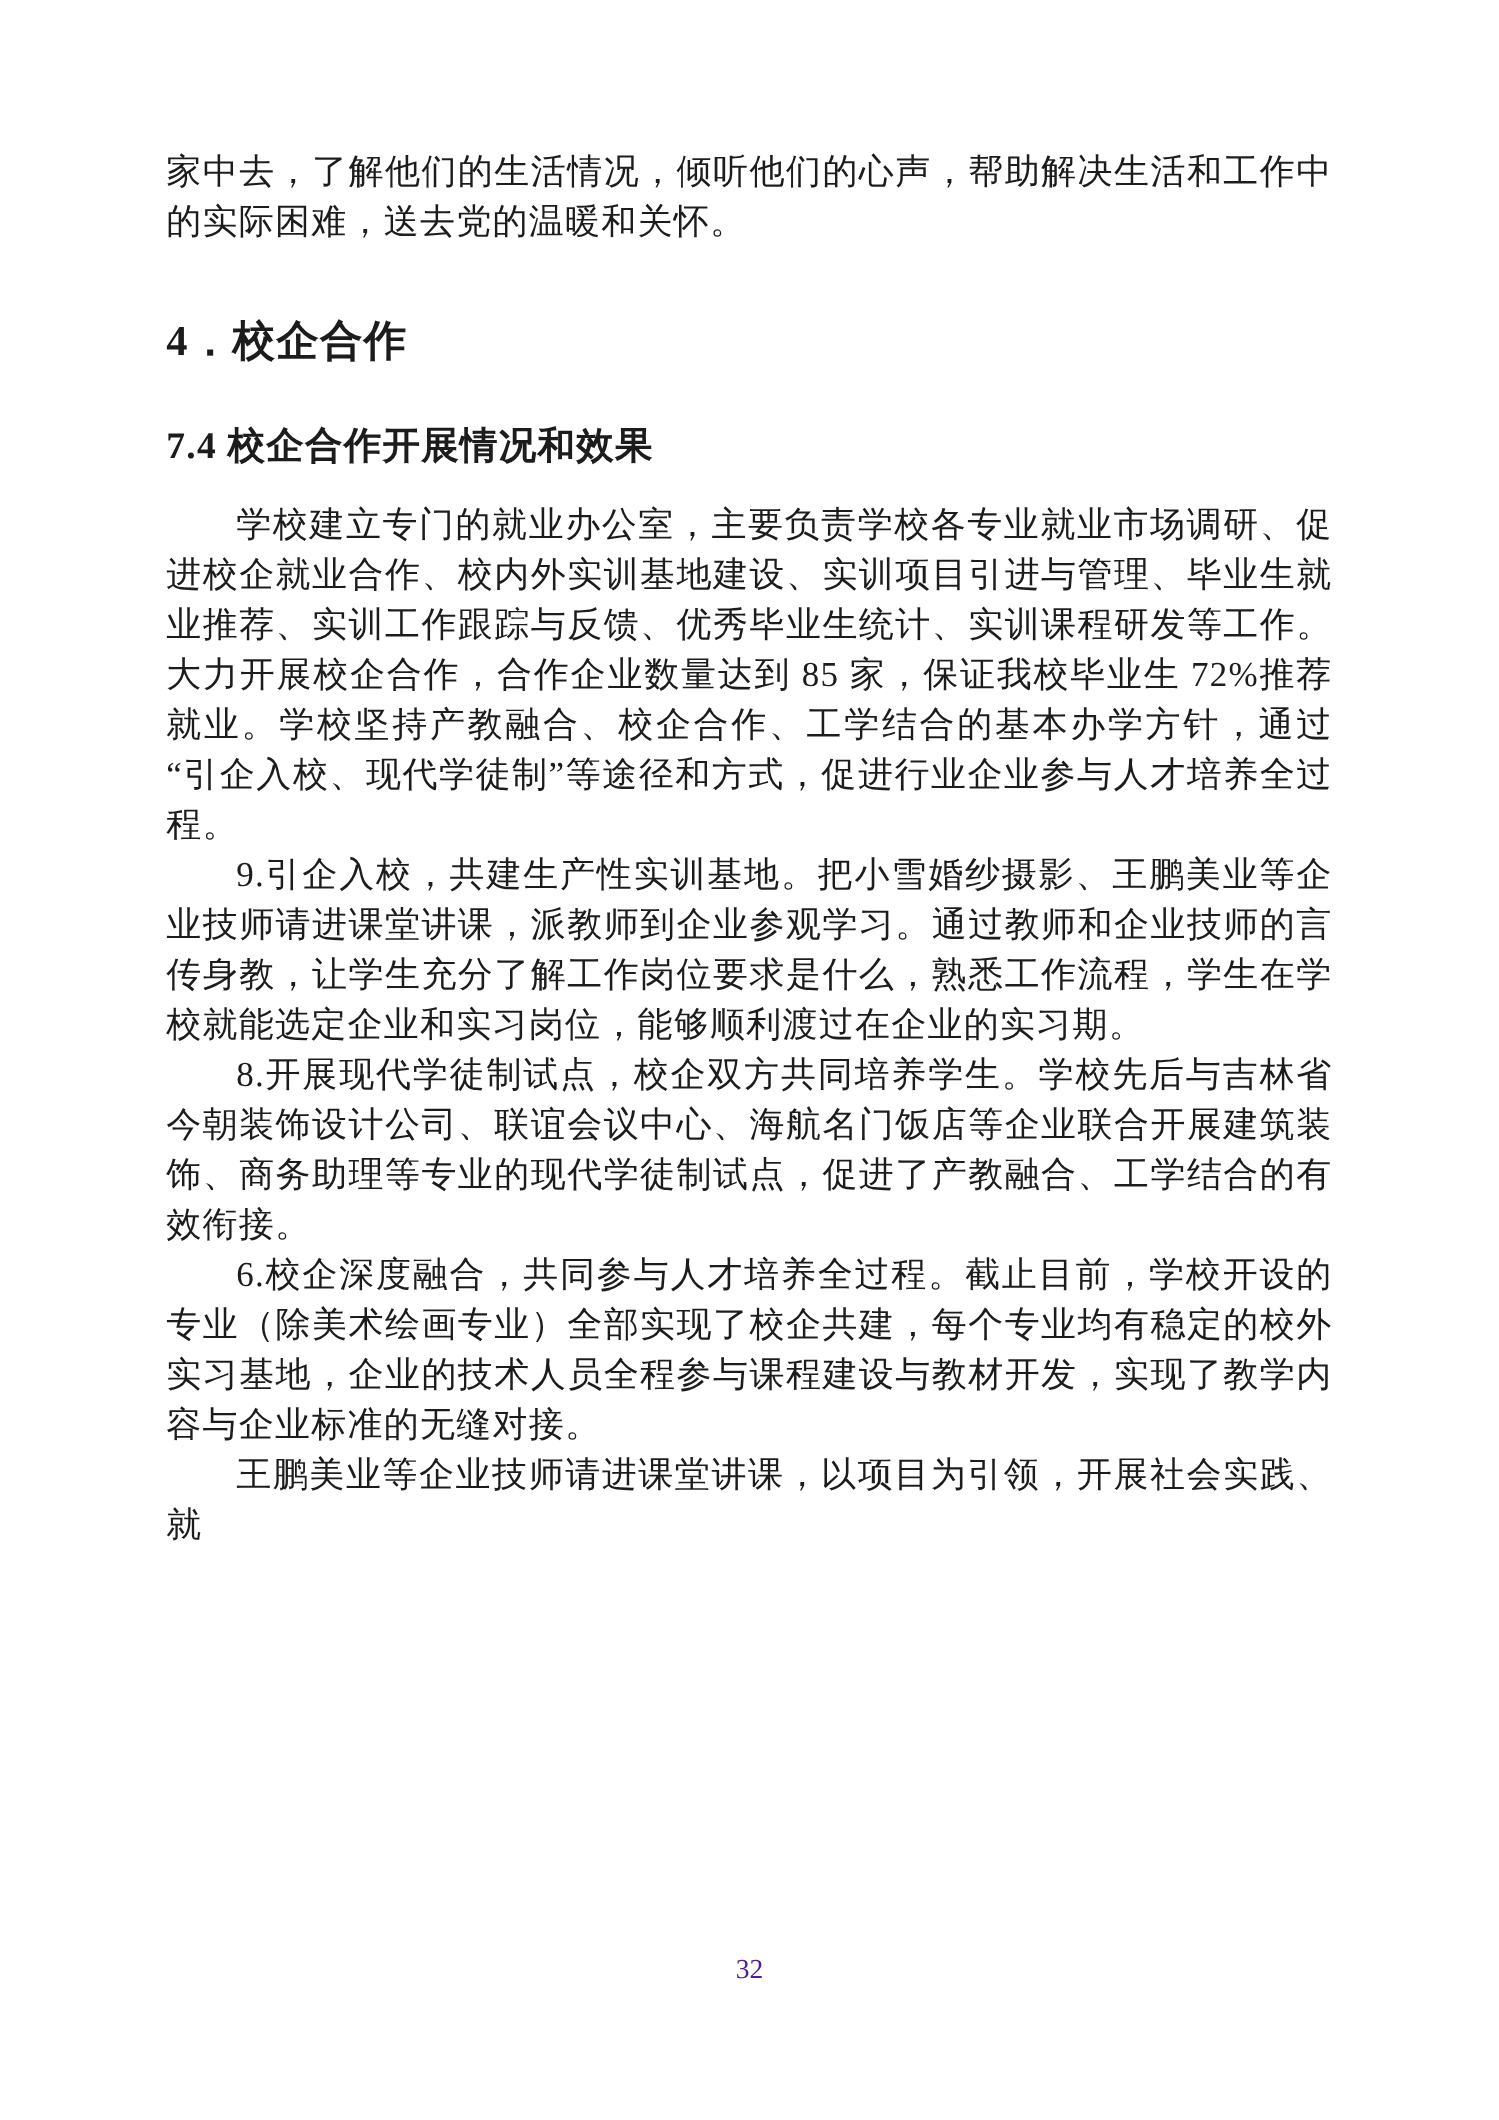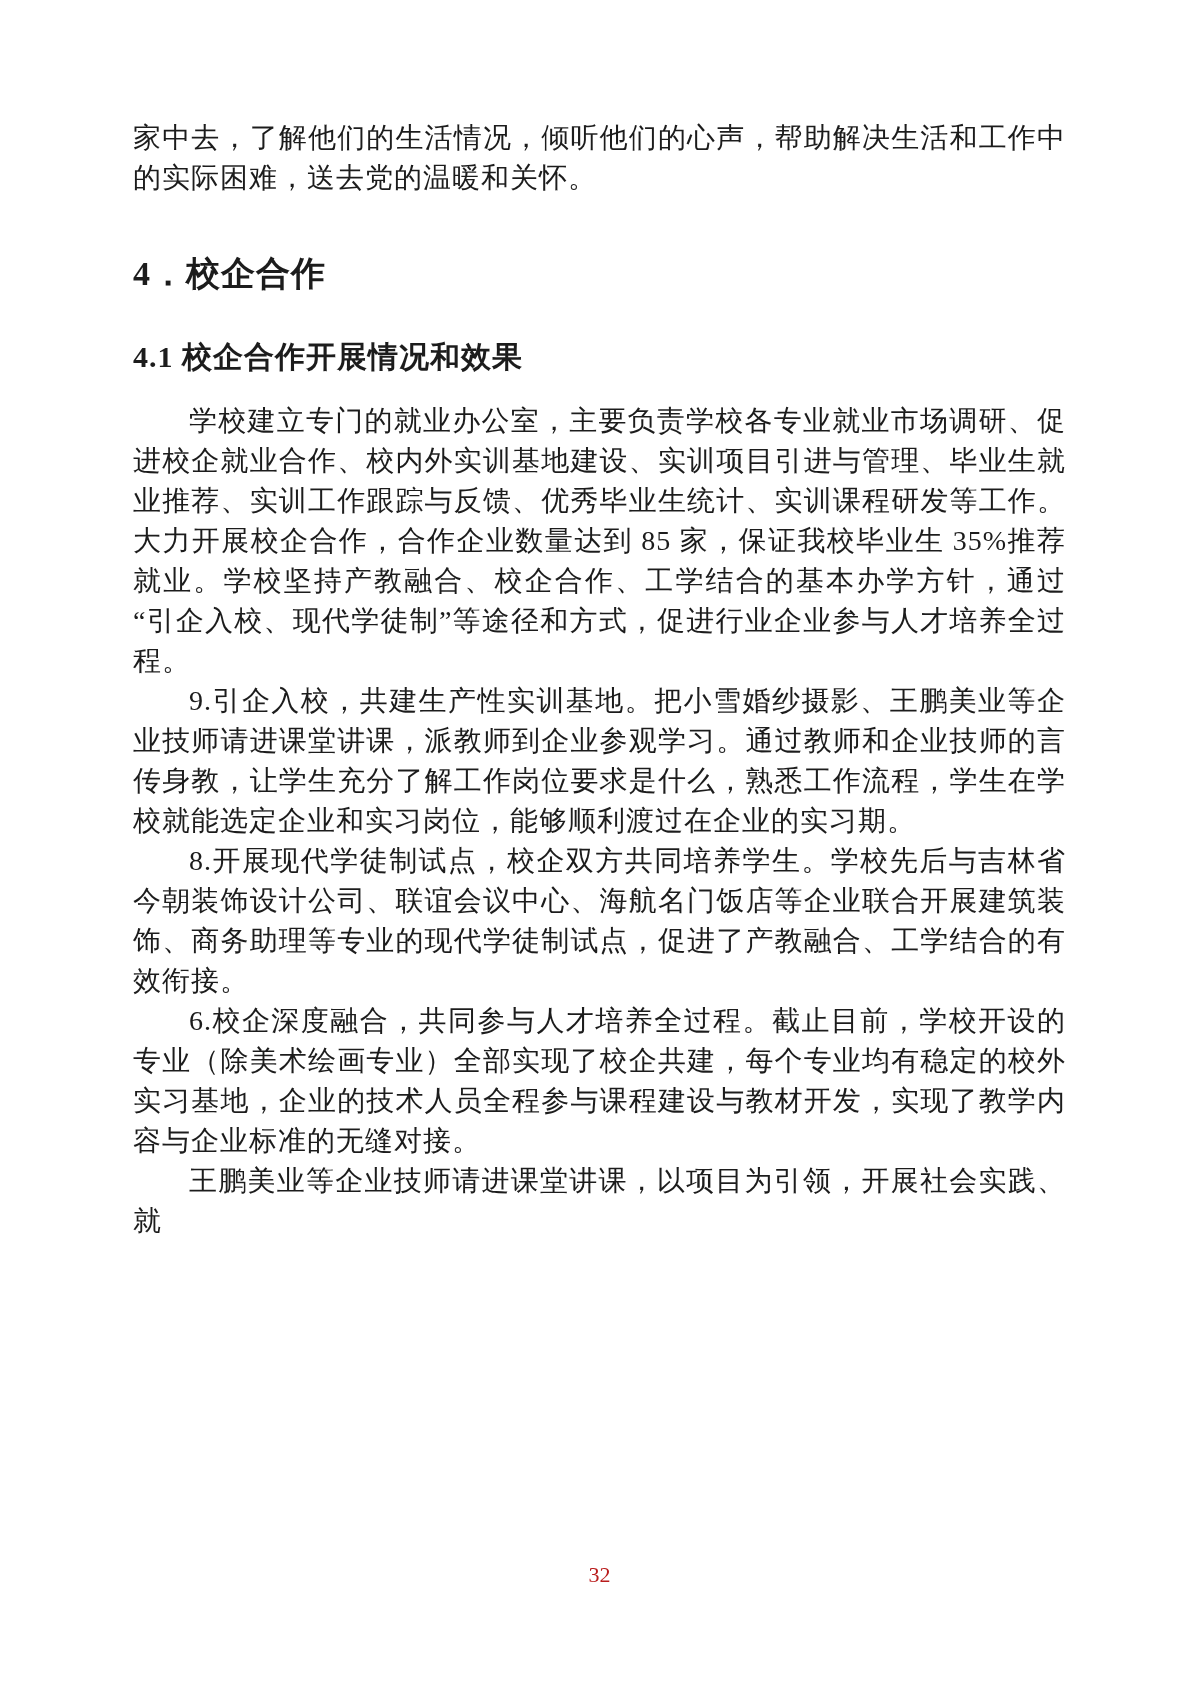--- a/index.html
+++ b/index.html
@@ -54,35 +54,35 @@
   }
   .footer {
     position: absolute;
     left: 0;
     right: 0;
     bottom: 108px;
     text-align: center;
   }
   .page-number {
     font-size: 22px;
-    color: #b91c1c;
+    color: #4c1d95;
   }
 </style>
 </head>
 <body>
 
 <div class="page">
   <main class="content">
     <p class="para no-indent">家中去，了解他们的生活情况，倾听他们的心声，帮助解决生活和工作中的实际困难，送去党的温暖和关怀。</p>
 
     <h1 class="h1">4．校企合作</h1>
 
-    <h2 class="h2">4.1 校企合作开展情况和效果</h2>
+    <h2 class="h2">7.4 校企合作开展情况和效果</h2>
 
-    <p class="para">学校建立专门的就业办公室，主要负责学校各专业就业市场调研、促进校企就业合作、校内外实训基地建设、实训项目引进与管理、毕业生就业推荐、实训工作跟踪与反馈、优秀毕业生统计、实训课程研发等工作。大力开展校企合作，合作企业数量达到 85 家，保证我校毕业生 35%推荐就业。学校坚持产教融合、校企合作、工学结合的基本办学方针，通过“引企入校、现代学徒制”等途径和方式，促进行业企业参与人才培养全过程。</p>
+    <p class="para">学校建立专门的就业办公室，主要负责学校各专业就业市场调研、促进校企就业合作、校内外实训基地建设、实训项目引进与管理、毕业生就业推荐、实训工作跟踪与反馈、优秀毕业生统计、实训课程研发等工作。大力开展校企合作，合作企业数量达到 85 家，保证我校毕业生 72%推荐就业。学校坚持产教融合、校企合作、工学结合的基本办学方针，通过“引企入校、现代学徒制”等途径和方式，促进行业企业参与人才培养全过程。</p>
 
     <p class="para">9.引企入校，共建生产性实训基地。把小雪婚纱摄影、王鹏美业等企业技师请进课堂讲课，派教师到企业参观学习。通过教师和企业技师的言传身教，让学生充分了解工作岗位要求是什么，熟悉工作流程，学生在学校就能选定企业和实习岗位，能够顺利渡过在企业的实习期。</p>
 
     <p class="para">8.开展现代学徒制试点，校企双方共同培养学生。学校先后与吉林省今朝装饰设计公司、联谊会议中心、海航名门饭店等企业联合开展建筑装饰、商务助理等专业的现代学徒制试点，促进了产教融合、工学结合的有效衔接。</p>
 
     <p class="para">6.校企深度融合，共同参与人才培养全过程。截止目前，学校开设的专业（除美术绘画专业）全部实现了校企共建，每个专业均有稳定的校外实习基地，企业的技术人员全程参与课程建设与教材开发，实现了教学内容与企业标准的无缝对接。</p>
 
     <p class="para">王鹏美业等企业技师请进课堂讲课，以项目为引领，开展社会实践、就</p>
   </main>
 

